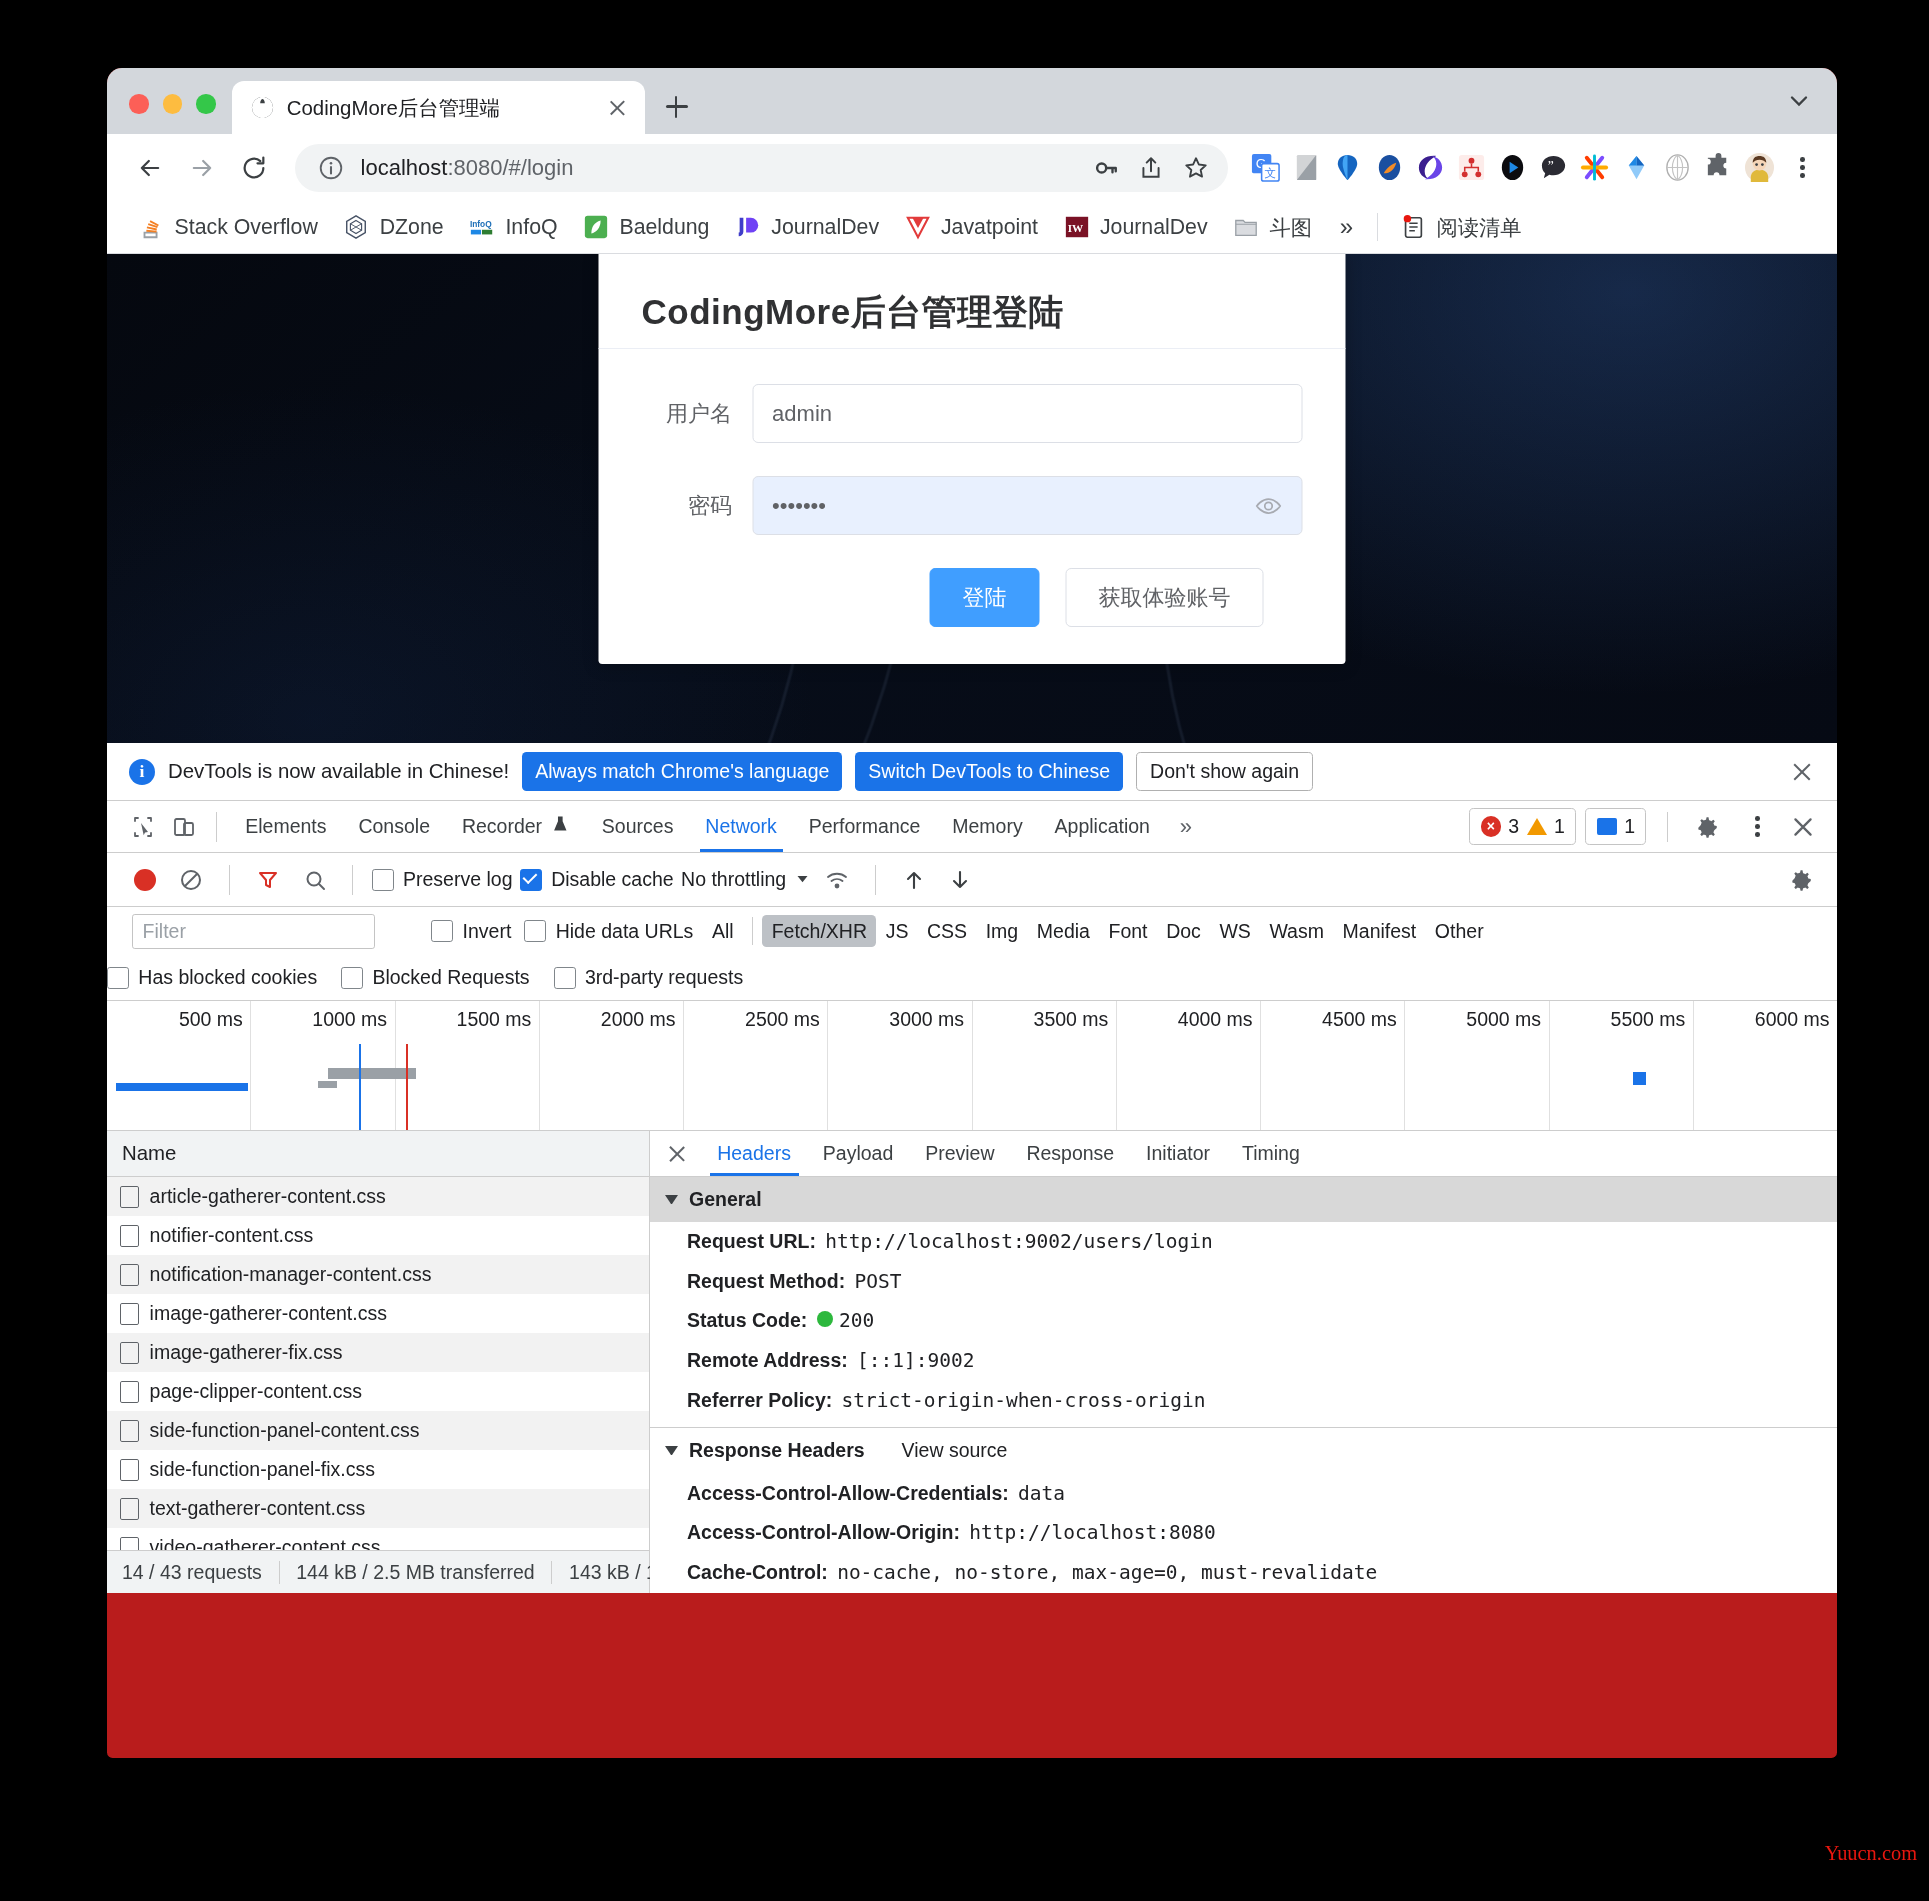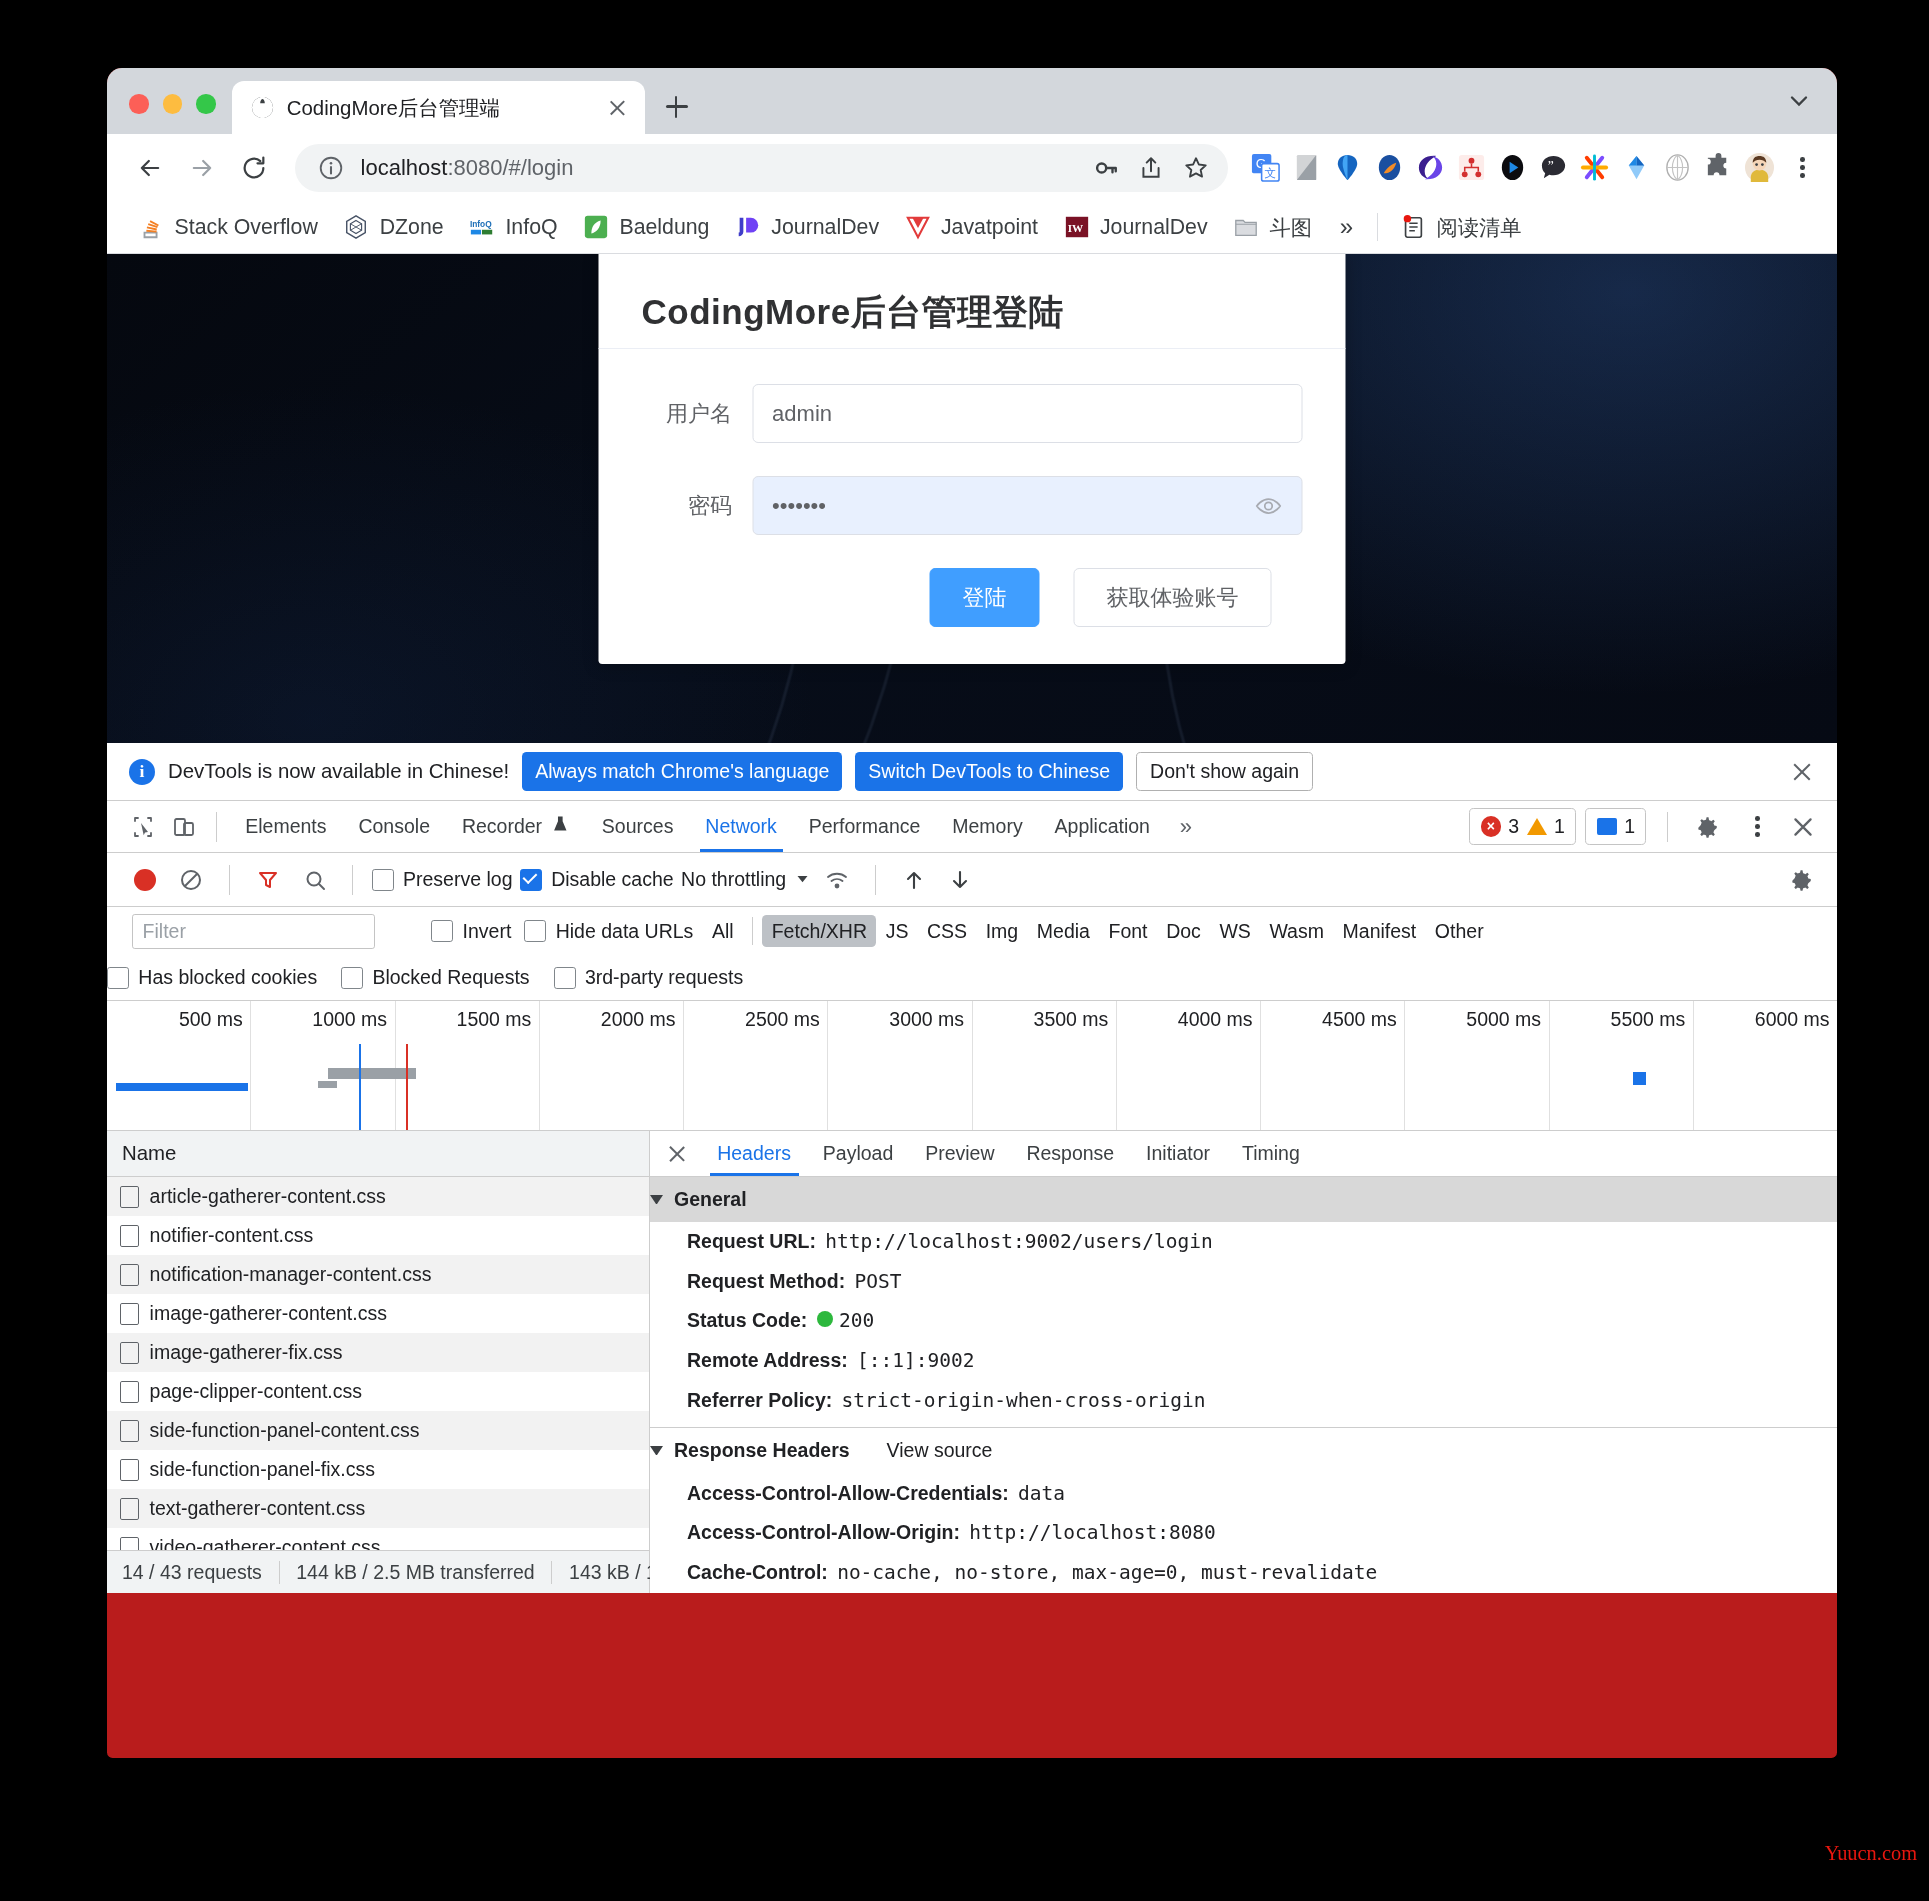--- a/index.html
+++ b/index.html
@@ -125,21 +125,21 @@
   .form-row { display: flex; align-items: center; margin-bottom: 33px; }
   .form-label { width: 111px; text-align: right; padding-right: 20.4px; font-size: 22px; color: #606266; }
   .form-ctrl {
     flex: 1; height: 59px; border: 0.9px solid #dcdfe6; border-radius: 5.6px;
     display: flex; align-items: center; padding: 0 18.6px; font-size: 22px; color: #606266;
     background: #fff;
   }
   .form-ctrl.autofilled { background: #e8f0fe; border-color: #dcdfe6; }
   .form-ctrl .val { flex: 1; }
   .eye { width: 28px; height: 28px; flex: 0 0 28px; cursor: pointer; }
-  .form-actions { display: flex; gap: 34px; padding-left: 288px; }
+  .form-actions { display: flex; gap: 26px; padding-left: 288px; }
   .btn {
     height: 59px; border-radius: 5.6px; font-size: 22px; display: flex;
     align-items: center; justify-content: center; cursor: pointer; padding: 0 32px;
   }
   .btn-primary { background: #409eff; color: #fff; border: 0.9px solid #409eff; }
   .btn-default { background: #fff; color: #606266; border: 0.9px solid #dcdfe6; }
 
   
   .devtools { background: #fff; font-family: "Liberation Sans", sans-serif; }
 
@@ -265,21 +265,21 @@
   .det-x::after { transform: rotate(-45deg); }
   .det-tab { font-size: 19.5px; color: #3c4043; padding: 0 15px; height: 45px;
              display:flex; align-items:center; cursor:pointer; position:relative; }
   .det-tab.active { color: #1a73e8; }
   .det-tab.active::after {
     content:''; position:absolute; left:7.4px; right:7.4px; bottom:0; height:2.8px; background:#1a73e8;
   }
   .det-body { flex: 1; overflow: hidden; background: #fff; }
   .sect-head {
     height: 45px; background: #d8d8d8; display:flex; align-items:center; gap: 11px;
-    font-size: 19.5px; font-weight: bold; color: #202124;
+    padding-left: 15px; font-size: 19.5px; font-weight: bold; color: #202124;
   }
   .tri { width:0;height:0;border-left:6.5px solid transparent;border-right:6.5px solid transparent;
          border-top: 9.3px solid #3c4043; flex:0 0 13px; cursor:pointer; }
   .view-source { font-weight: normal; color: #202124; margin-left: 26px; font-size:19.5px; cursor:pointer; }
   .hdr-row { display:flex; align-items:baseline; padding: 8.3px 0 8.3px 37px; gap: 9.3px; }
   .hdr-k { font-size: 19.5px; font-weight: bold; color: #202124; white-space: nowrap; }
   .hdr-v { font-size: 19.5px; color: #202124; font-family: "DejaVu Sans Mono", monospace; }
   .green-dot { width: 16px; height: 16px; border-radius: 50%; background: #2db83d;
                display:inline-block; margin-right: 6.5px; }
   .sect-div { height: 0.9px; background: #cdcdcd; margin-top: 7.4px; }

